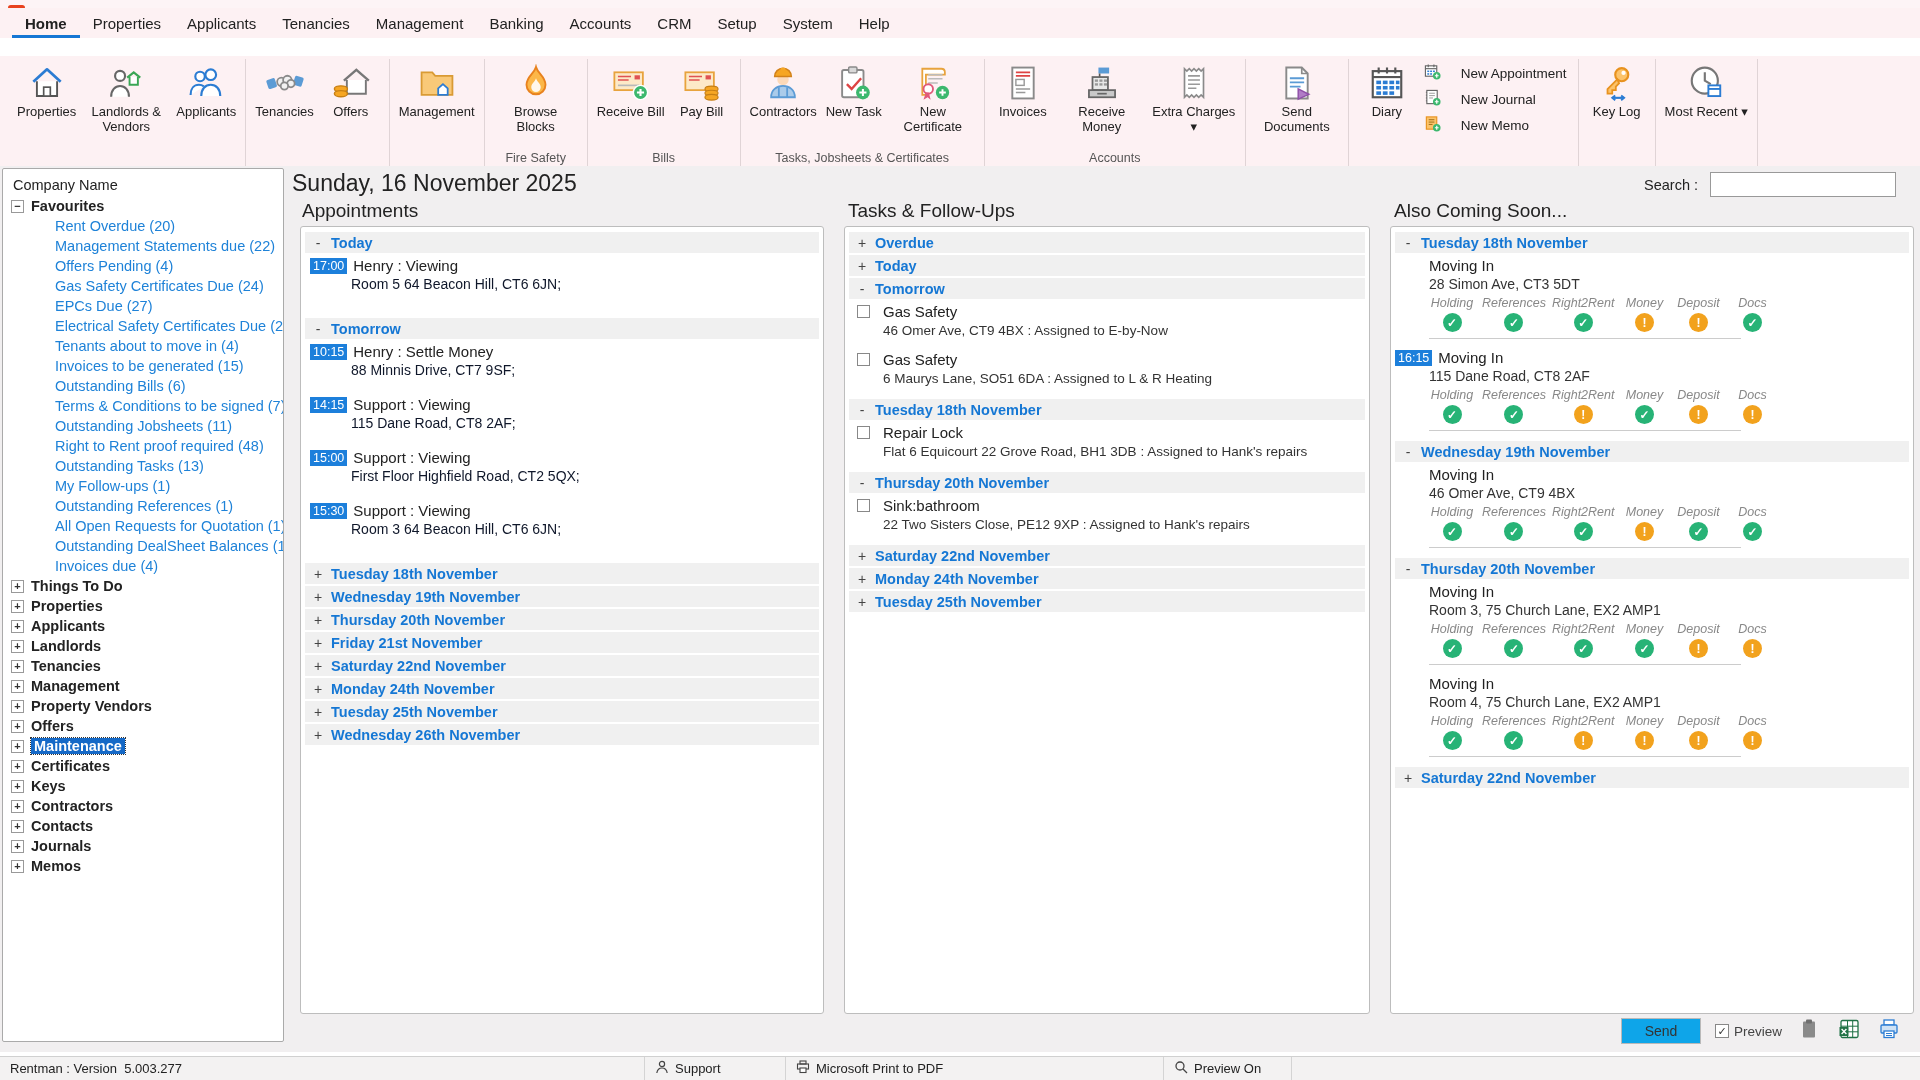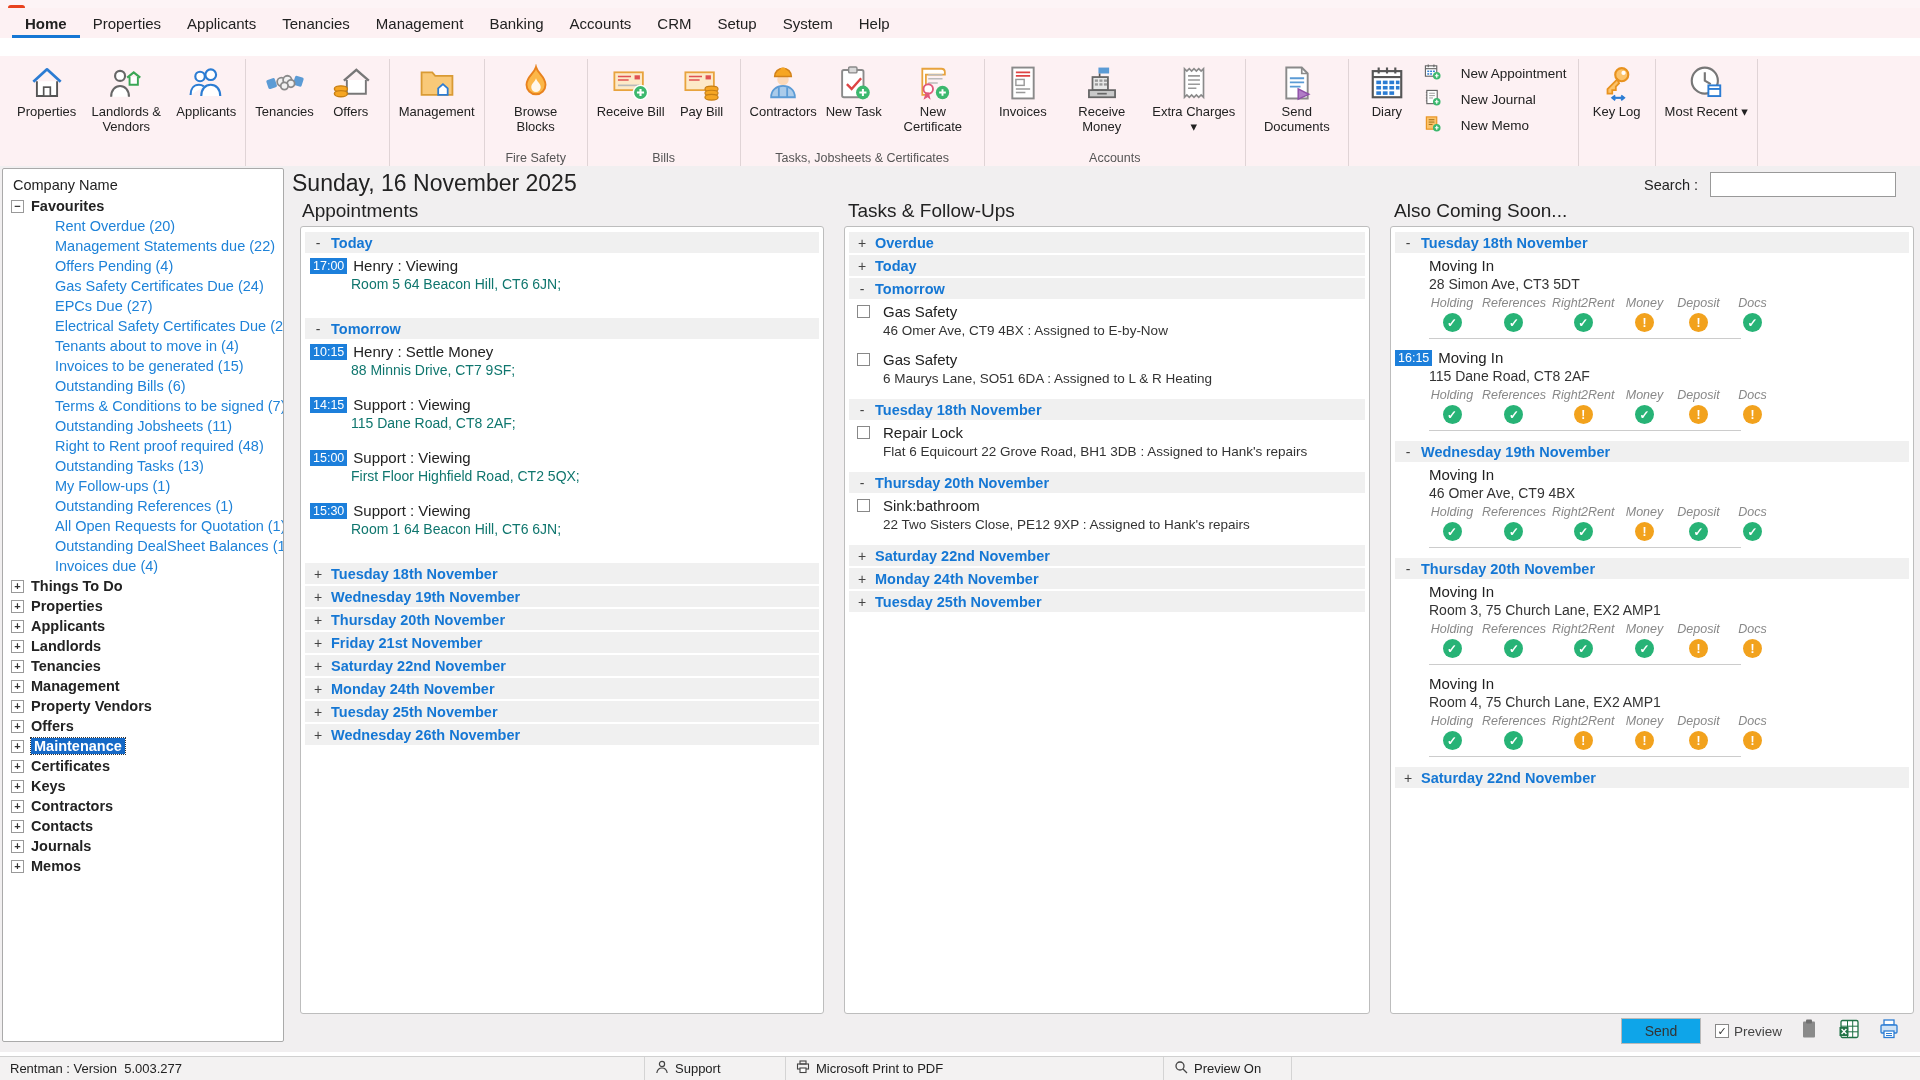--- a/index.html
+++ b/index.html
@@ -59,21 +59,21 @@
   .glabel { color:#1577d4; font-weight:bold; font-size:14.5px; }
   .pgroup { margin-bottom:2px; }
   #appt-panel .pgroup.open { margin-bottom:26px; }
   #task-panel .pgroup.open { margin-bottom:8px; }
   #soon-panel .pgroup.open { margin-bottom:6px; }
 
   .time-badge { background:#1c7fdb; color:#fff; font-size:12.5px; padding:1px 3px; margin-right:6px; flex:0 0 auto; }
   .l1 { display:flex; align-items:center; }
   .ttl { font-size:15px; color:#222; }
   .apitem { margin:4px 0 18px 5px; }
-  .apitem .addr { font-size:14px; color:#0f766e; margin:2px 0 0 41px; }
+  .apitem .addr { font-size:14px; color:#0f172a; margin:2px 0 0 41px; }
 
   .tkitem { margin:4px 0 13px 8px; }
   .cb { width:13px; height:13px; border:1px solid #888; background:#fff; display:inline-block; margin-right:13px; flex:0 0 13px; }
   .tkitem .addr { font-size:13.5px; color:#333; margin:3px 0 0 26px; }
 
   .csitem { margin:4px 0 10px 0; }
   .csitem .ttl-noTime { margin-left:34px; }
   .csitem .addr { font-size:14px; color:#333; margin:2px 0 0 34px; }
   .cscols { display:flex; margin:4px 0 0 30px; }
   .cscol { min-width:54px; padding:0 3px; text-align:center; }
@@ -607,21 +607,21 @@
             <span class="time-badge">15:00</span>
             <span class="ttl">Support : Viewing</span>
           </div>
          <div class="addr">First Floor Highfield Road, CT2 5QX;</div>
        </div>
         <div class="apitem">
          <div class="l1">
             <span class="time-badge">15:30</span>
             <span class="ttl">Support : Viewing</span>
           </div>
-         <div class="addr">Room 1 64 Beacon Hill, CT6 6JN;</div>
+         <div class="addr">Room 3 64 Beacon Hill, CT6 6JN;</div>
        </div>
       </div>
       <div class="pgroup">
         <div class="ghead">
        <span class="gsign">+</span>
        <span class="glabel">Tuesday 18th November</span>
      </div>
       </div>
       <div class="pgroup">
         <div class="ghead">

